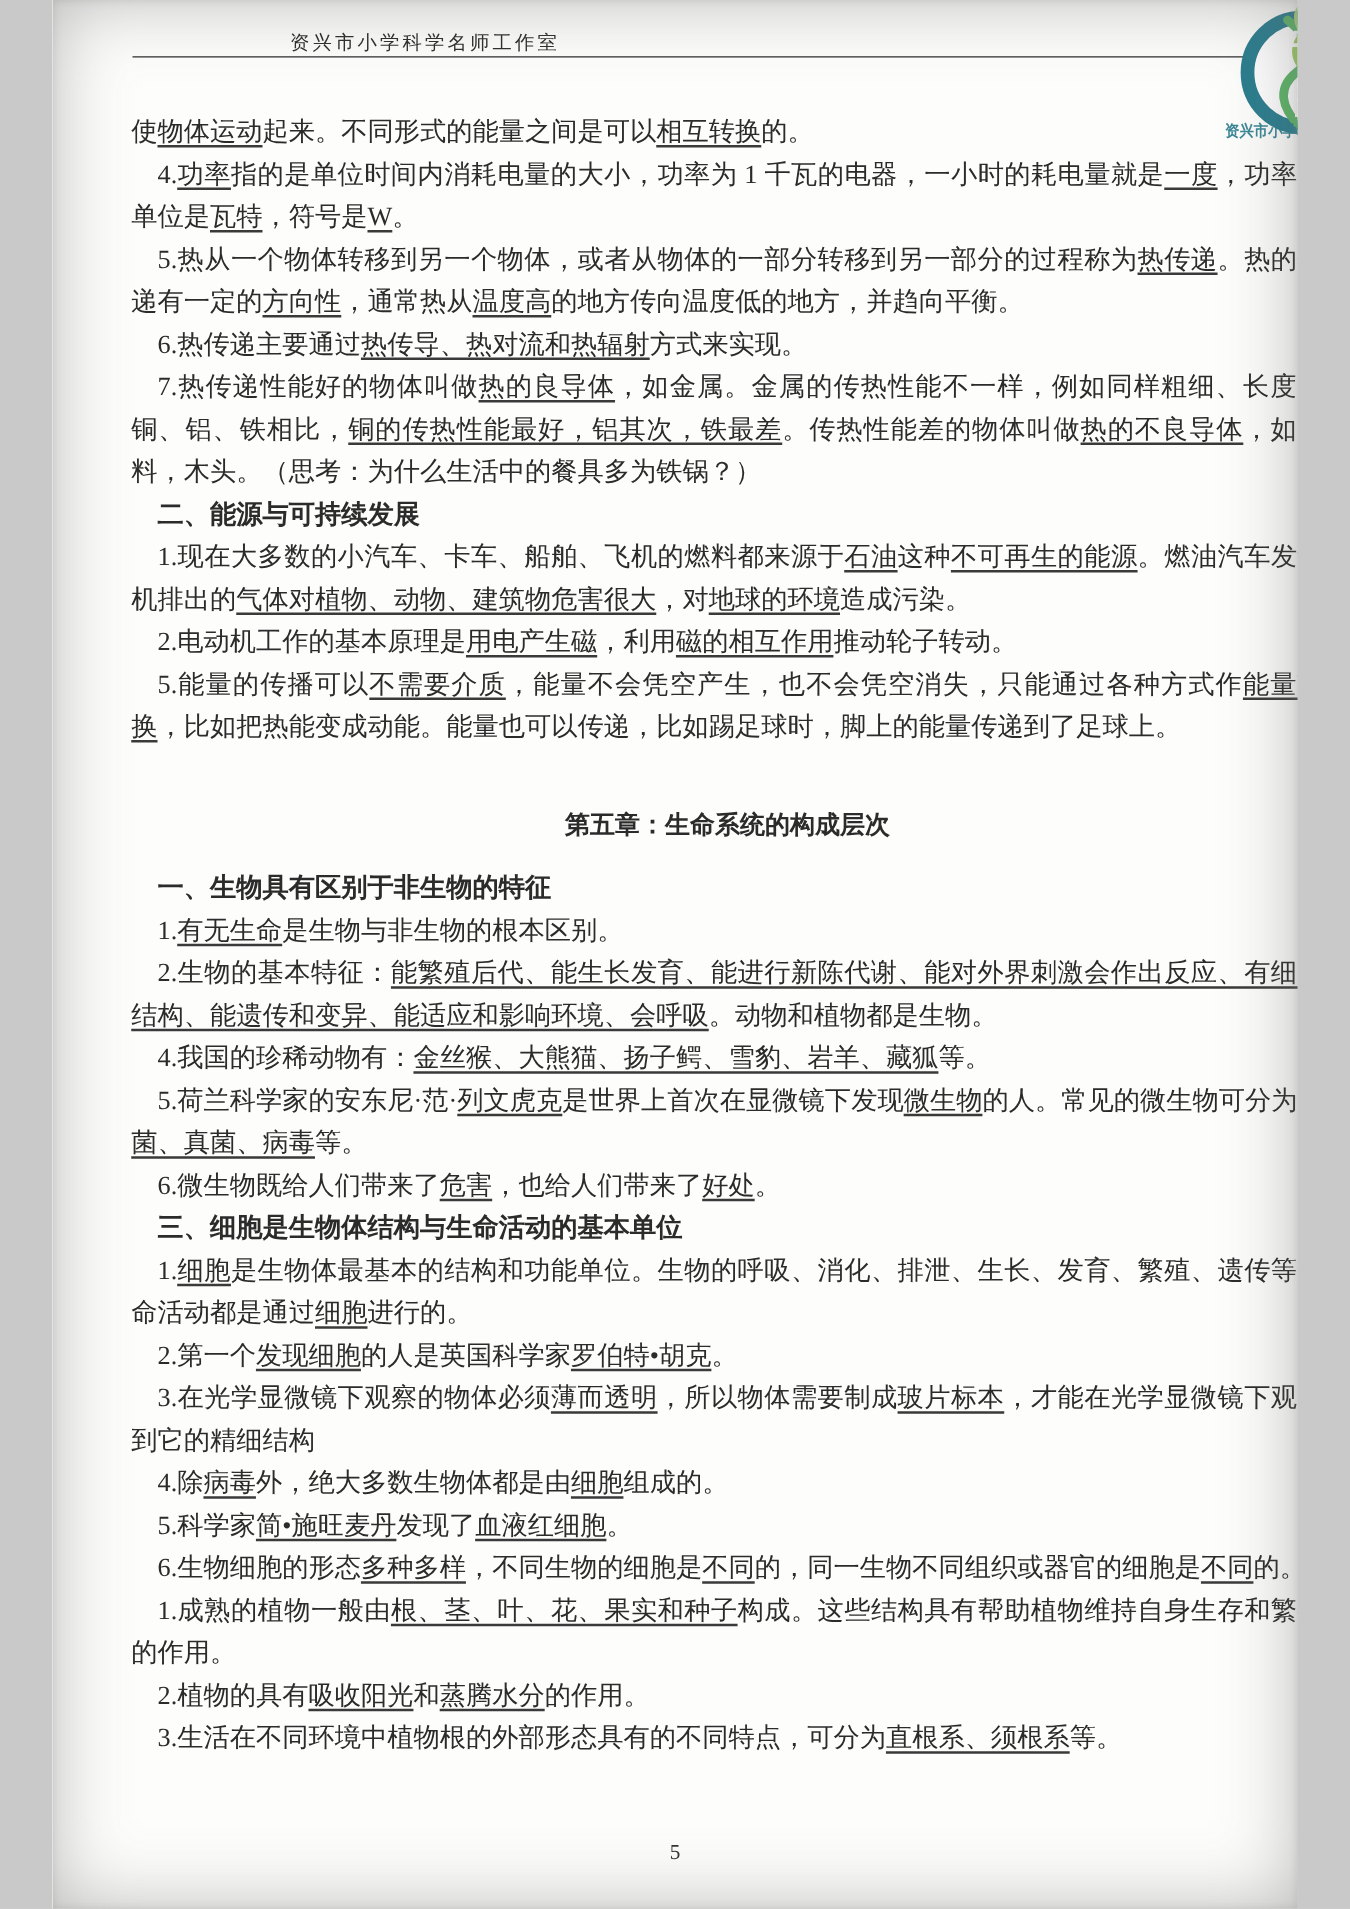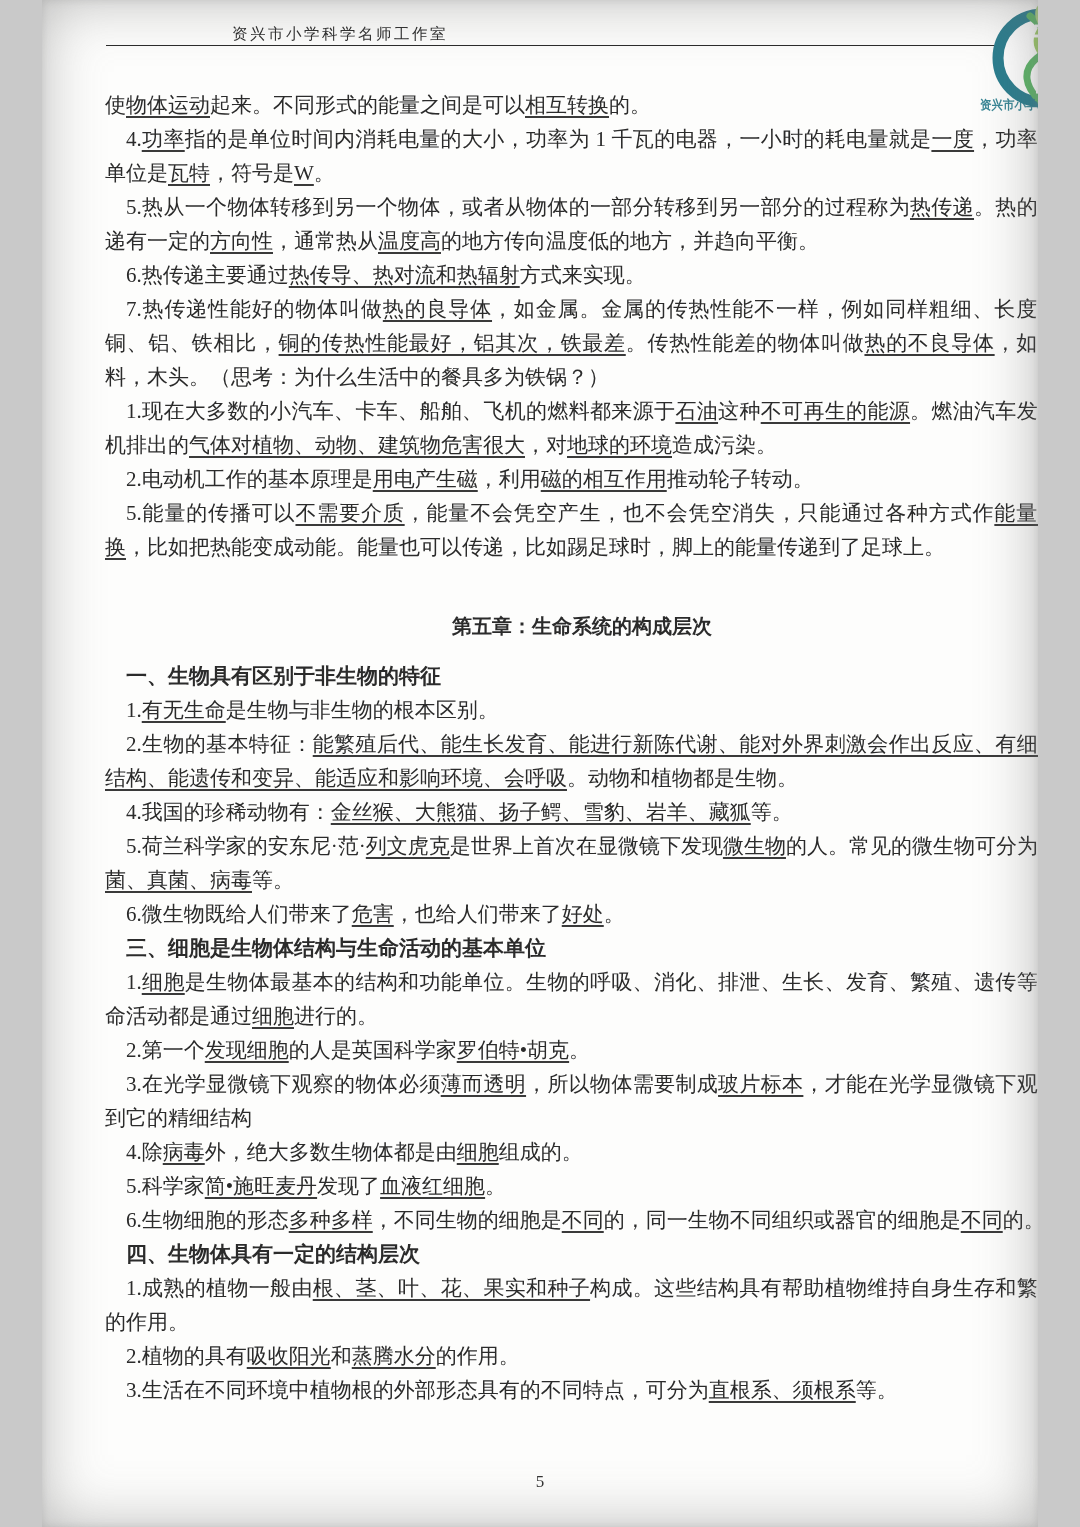--- a/index.html
+++ b/index.html
@@ -97,38 +97,38 @@
     </svg>
     <div class="watermark">资兴市小学科学名师工作室</div>
   </div>
 
   <div class="content">
       <p class="para"><span>使</span><span class="ul">物体运动</span><span>起来。不同形式的能量之间是可以</span><span class="ul">相互转换</span><span>的。</span></p>
       <p class="para indent"><span>4.</span><span class="ul">功率</span><span>指的是单位时间内消耗电量的大小，功率为 1 千瓦的电器，一小时的耗电量就是</span><span class="ul">一度</span><span>，功率的单位是</span><span class="ul">瓦特</span><span>，符号是</span><span class="ul">W</span><span>。</span></p>
       <p class="para indent"><span>5.热从一个物体转移到另一个物体，或者从物体的一部分转移到另一部分的过程称为</span><span class="ul">热传递</span><span>。热的传递有一定的</span><span class="ul">方向性</span><span>，通常热从</span><span class="ul">温度高</span><span>的地方传向温度低的地方，并趋向平衡。</span></p>
       <p class="para indent"><span>6.热传递主要通过</span><span class="ul">热传导、热对流和热辐射</span><span>方式来实现。</span></p>
       <p class="para indent"><span>7.热传递性能好的物体叫做</span><span class="ul">热的良导体</span><span>，如金属。金属的传热性能不一样，例如同样粗细、长度的铜、铝、铁相比，</span><span class="ul">铜的传热性能最好，铝其次，铁最差</span><span>。传热性能差的物体叫做</span><span class="ul">热的不良导体</span><span>，如塑料，木头。（思考：为什么生活中的餐具多为铁锅？）</span></p>
+      <h2 class="heading"><span>二、能源与可持续发展</span></h2>
       <p class="para indent"><span>1.现在大多数的小汽车、卡车、船舶、飞机的燃料都来源于</span><span class="ul">石油</span><span>这种</span><span class="ul">不可再生的能源</span><span>。燃油汽车发动机排出的</span><span class="ul">气体对植物、动物、建筑物危害很大</span><span>，对</span><span class="ul">地球的环境</span><span>造成污染。</span></p>
       <p class="para indent"><span>2.电动机工作的基本原理是</span><span class="ul">用电产生磁</span><span>，利用</span><span class="ul">磁的相互作用</span><span>推动轮子转动。</span></p>
       <p class="para indent"><span>5.能量的传播可以</span><span class="ul">不需要介质</span><span>，能量不会凭空产生，也不会凭空消失，只能通过各种方式作</span><span class="ul">能量转换</span><span>，比如把热能变成动能。能量也可以传递，比如踢足球时，脚上的能量传递到了足球上。</span></p>
       <h1 class="chapter-title">第五章：生命系统的构成层次</h1>
       <h2 class="heading"><span>一、生物具有区别于非生物的特征</span></h2>
       <p class="para indent"><span>1.</span><span class="ul">有无生命</span><span>是生物与非生物的根本区别。</span></p>
       <p class="para indent"><span>2.生物的基本特征：</span><span class="ul">能繁殖后代、能生长发育、能进行新陈代谢、能对外界刺激会作出反应、有细胞结构、能遗传和变异、能适应和影响环境、会呼吸</span><span>。动物和植物都是生物。</span></p>
       <p class="para indent"><span>4.我国的珍稀动物有：</span><span class="ul">金丝猴、大熊猫、扬子鳄、雪豹、岩羊、藏狐</span><span>等。</span></p>
       <p class="para indent"><span>5.荷兰科学家的安东尼·范·</span><span class="ul">列文虎克</span><span>是世界上首次在显微镜下发现</span><span class="ul">微生物</span><span>的人。常见的微生物可分为</span><span class="ul">细菌、真菌、病毒</span><span>等。</span></p>
       <p class="para indent"><span>6.微生物既给人们带来了</span><span class="ul">危害</span><span>，也给人们带来了</span><span class="ul">好处</span><span>。</span></p>
       <h2 class="heading"><span>三、细胞是生物体结构与生命活动的基本单位</span></h2>
       <p class="para indent"><span>1.</span><span class="ul">细胞</span><span>是生物体最基本的结构和功能单位。生物的呼吸、消化、排泄、生长、发育、繁殖、遗传等生命活动都是通过</span><span class="ul">细胞</span><span>进行的。</span></p>
       <p class="para indent"><span>2.第一个</span><span class="ul">发现细胞</span><span>的人是英国科学家</span><span class="ul">罗伯特•胡克</span><span>。</span></p>
       <p class="para indent"><span>3.在光学显微镜下观察的物体必须</span><span class="ul">薄而透明</span><span>，所以物体需要制成</span><span class="ul">玻片标本</span><span>，才能在光学显微镜下观察到它的精细结构</span></p>
       <p class="para indent"><span>4.除</span><span class="ul">病毒</span><span>外，绝大多数生物体都是由</span><span class="ul">细胞</span><span>组成的。</span></p>
       <p class="para indent"><span>5.科学家</span><span class="ul">简•施旺麦丹</span><span>发现了</span><span class="ul">血液红细胞</span><span>。</span></p>
       <p class="para indent"><span>6.生物细胞的形态</span><span class="ul">多种多样</span><span>，不同生物的细胞是</span><span class="ul">不同</span><span>的，同一生物不同组织或器官的细胞是</span><span class="ul">不同</span><span>的。</span></p>
-      <h2 class="heading"><span>四、生物体具有一定的结构层次</span></h2>
       <p class="para indent"><span>1.成熟的植物一般由</span><span class="ul">根、茎、叶、花、果实和种子</span><span>构成。这些结构具有帮助植物维持自身生存和繁殖的作用。</span></p>
       <p class="para indent"><span>2.植物的具有</span><span class="ul">吸收阳光</span><span>和</span><span class="ul">蒸腾水分</span><span>的作用。</span></p>
       <p class="para indent"><span>3.生活在不同环境中植物根的外部形态具有的不同特点，可分为</span><span class="ul">直根系、须根系</span><span>等。</span></p>
     </div>
 
   <div class="footer">
     <span>5</span>
   </div>
 
 </div>

